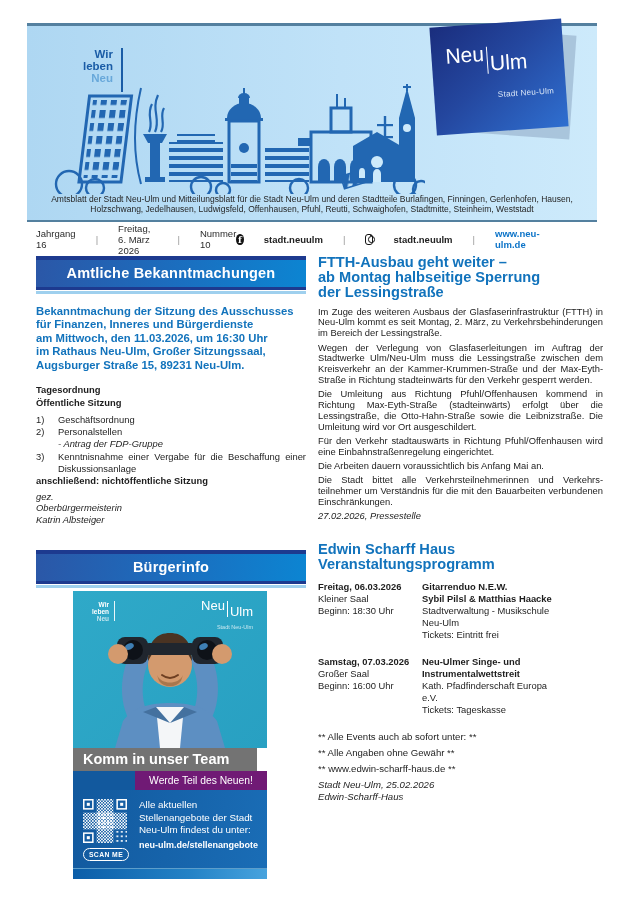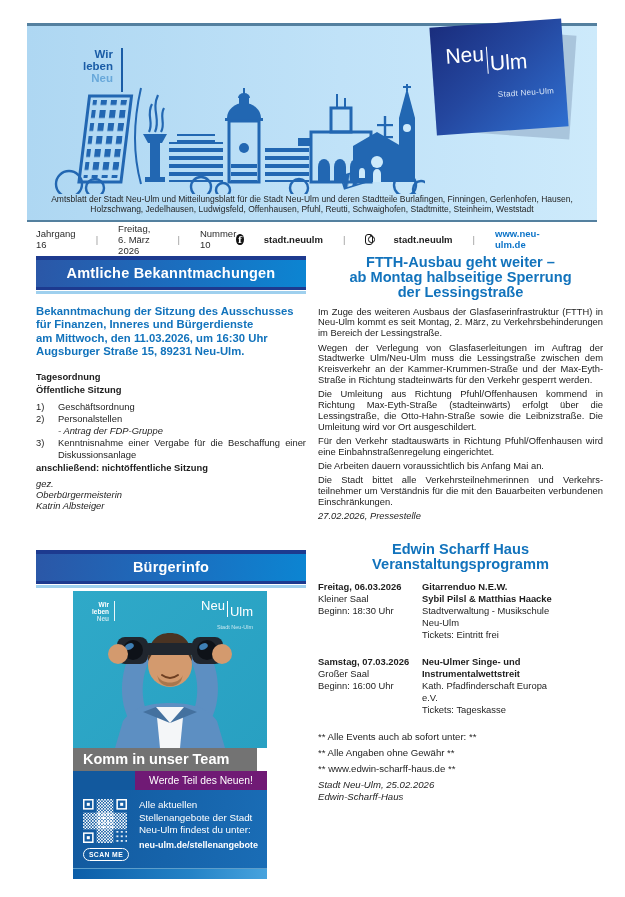--- a/index.html
+++ b/index.html
@@ -96,21 +96,21 @@
   .qr { width:44px; height:44px; display:block; }
   .scanme { margin-top:5px; width:46px; border:1.4px solid #fff; border-radius:7px; color:#fff;
     font-size:6.8px; font-weight:bold; text-align:center; line-height:9px; padding:1px 0; letter-spacing:.4px; }
   .poster-text { flex:1; color:#fff; font-size:9.8px; line-height:12.6px; padding-left:4px; }
   .poster-url { display:block; margin-top:2px; font-weight:bold; font-size:9px; color:#fff; text-decoration:none; }
   .poster-strip { height:11px; border-top:1.5px solid #5d9ecb; background:linear-gradient(90deg,#0b5da8 0%,#2382c6 60%,#47a3de 100%); }
 
   
   .col-right { position:absolute; left:318px; top:255px; width:285px; }
   .blue-heading { color:#1273bc; font-weight:bold; font-size:14.6px; line-height:15.2px; }
-  .blue-heading span { display:block;text-align:center; }
+  .blue-heading span { display:block; }
   .ftth-body { margin-top:6px; }
   .ftth-body p { font-size:9.35px; line-height:10.8px; text-align:justify; margin-bottom:3.5px; color:#1c1c1c; }
   .ftth-credit { font-style:italic; font-size:9.35px; margin-top:1px; }
   .esh-heading { margin-top:21px; }
   .events { margin-top:8px; font-size:9.4px; line-height:12.2px; }
   .event-row { display:flex; margin-bottom:14px; }
   .event-left { width:104px; flex:none; white-space:nowrap; }
   .event-right { width:136px; flex:none; }
   .ev-bold { font-weight:bold; }
   .esh-notes { margin-top:2px; font-size:9.6px; line-height:12.2px; }
@@ -255,20 +255,21 @@
       <div class="b-top"></div>
       <div class="b-mid">Amtliche Bekanntmachungen</div>
       <div class="b-bot"></div>
       <div class="b-strip"></div>
     </div>
 
     <div class="ann-heading">
       <span>Bekanntmachung der Sitzung des Ausschusses</span>
       <span>für Finanzen, Inneres und Bürgerdienste</span>
       <span>am Mittwoch, den 11.03.2026, um 16:30 Uhr</span>
+      <span>im Rathaus Neu-Ulm, Großer Sitzungssaal,</span>
       <span>Augsburger Straße 15, 89231 Neu-Ulm.</span>
     </div>
 
     <div class="ann-meta">
       <div>Tagesordnung</div>
       <div>Öffentliche Sitzung</div>
     </div>
 
     <div class="agenda-list">
       <div class="agenda-item">

